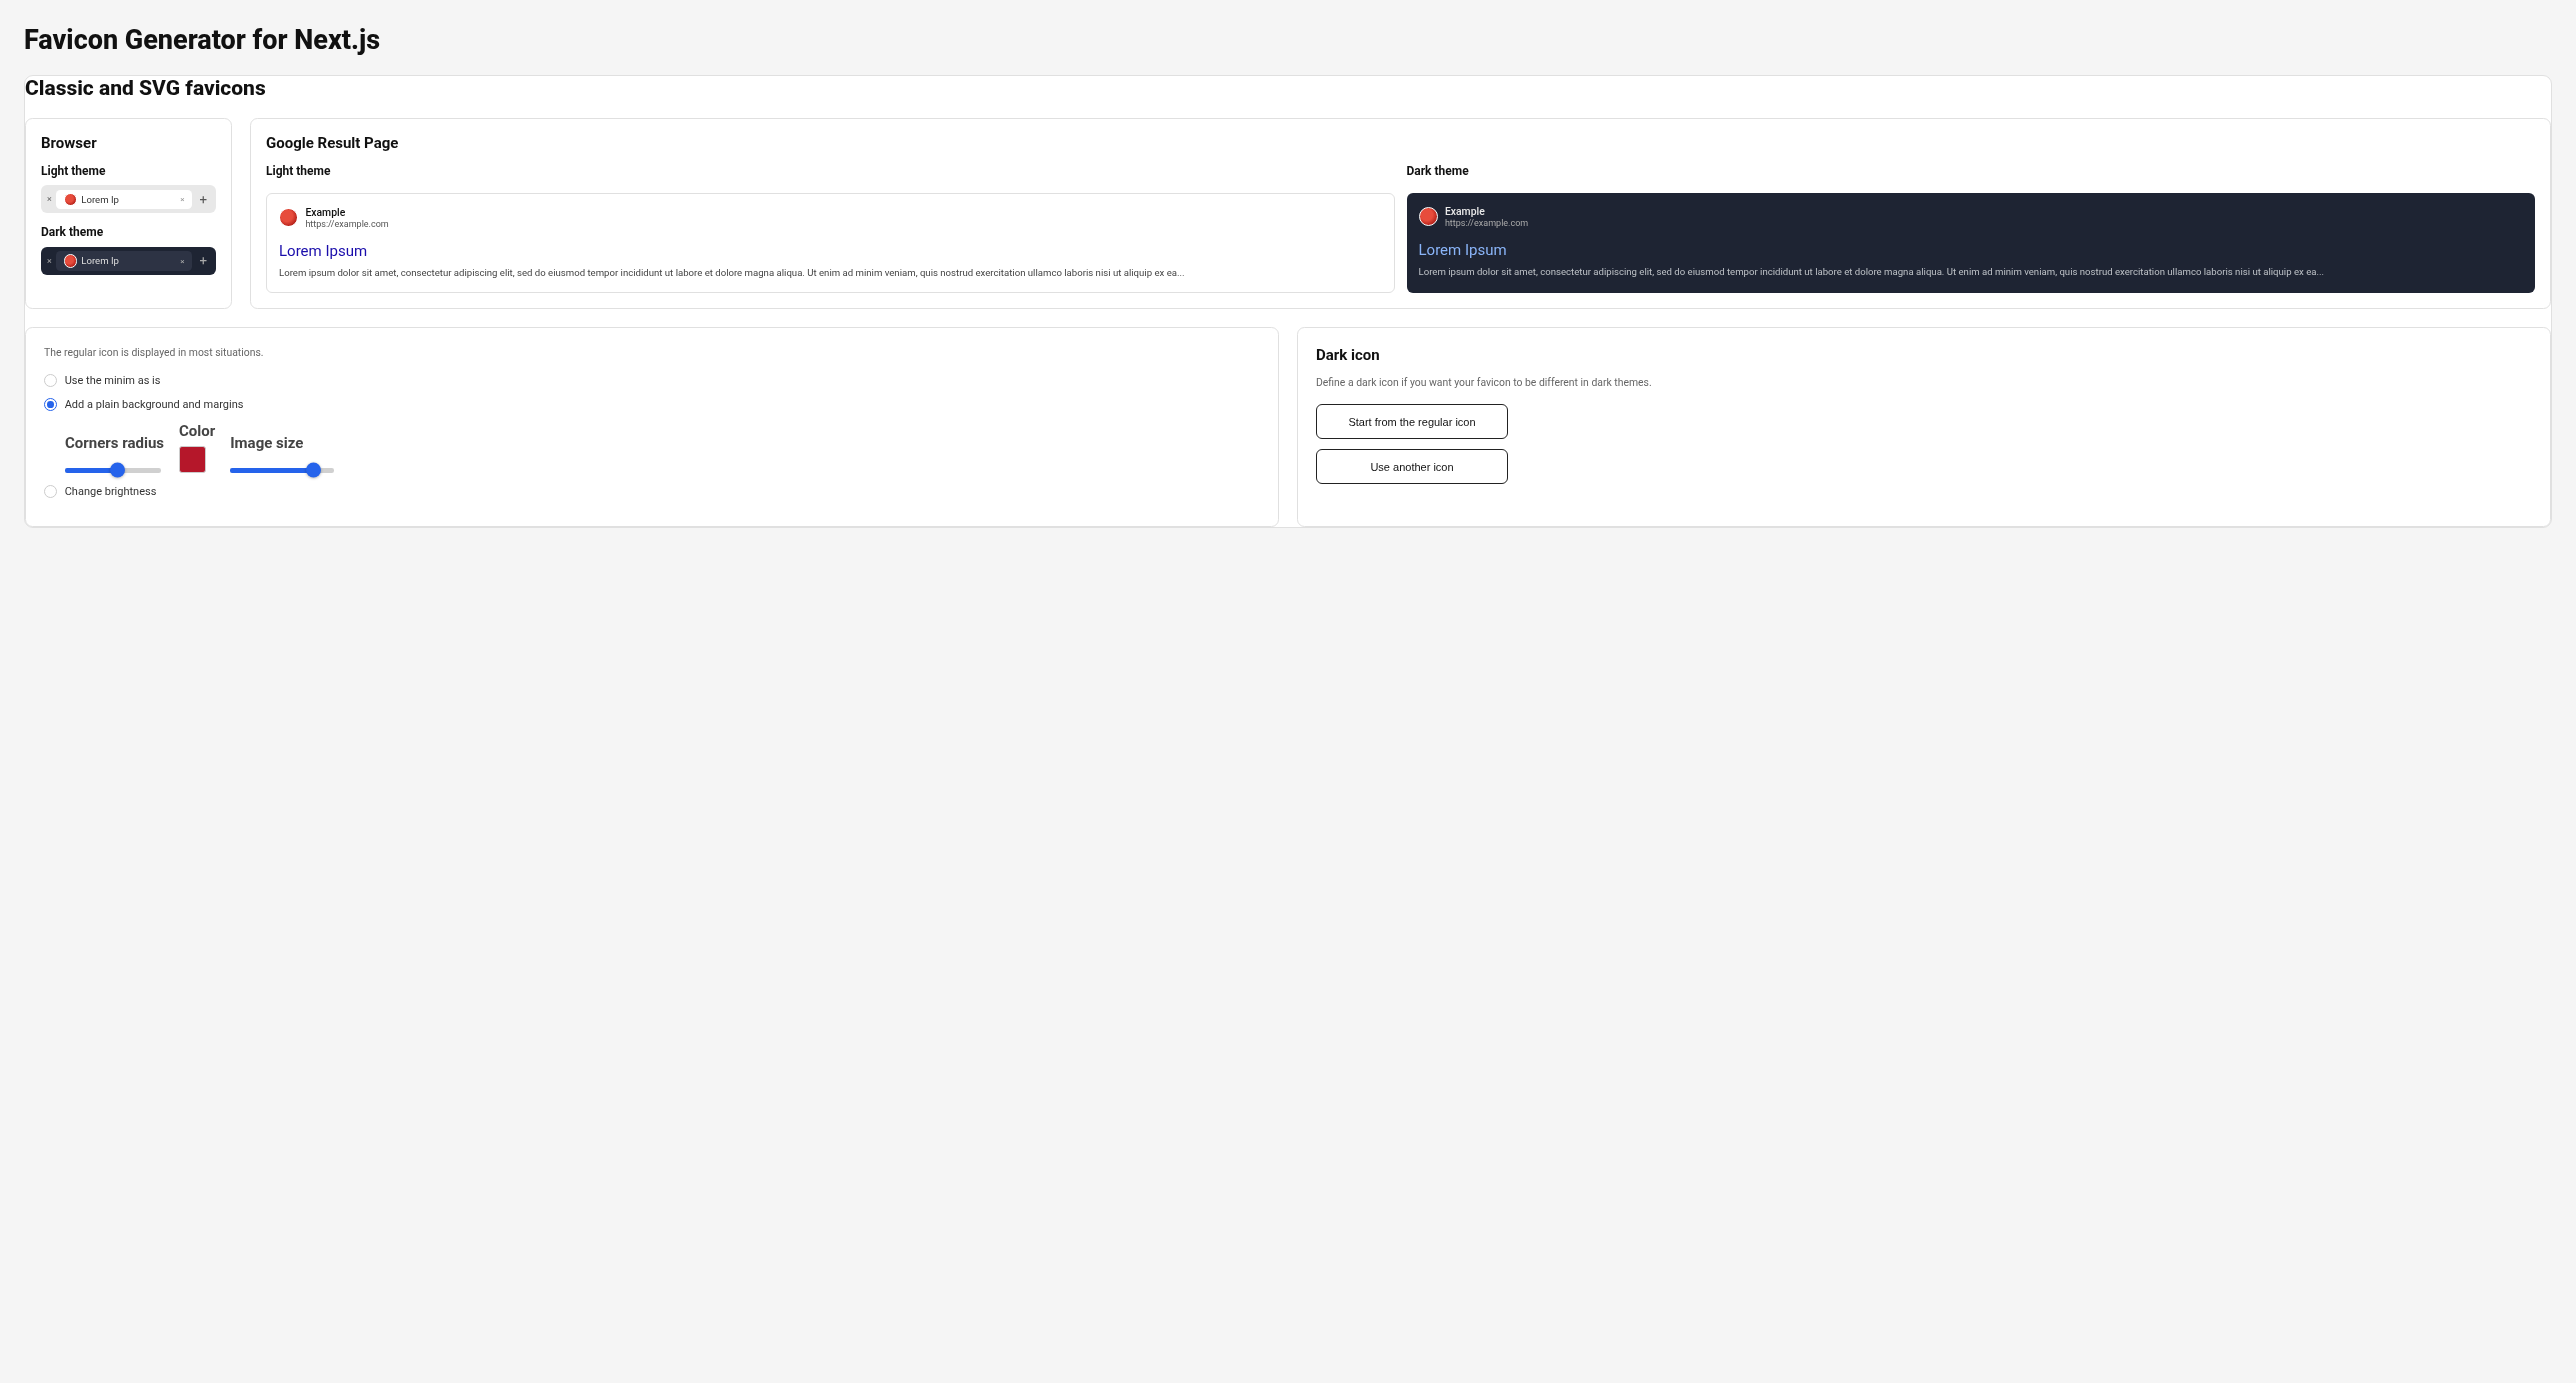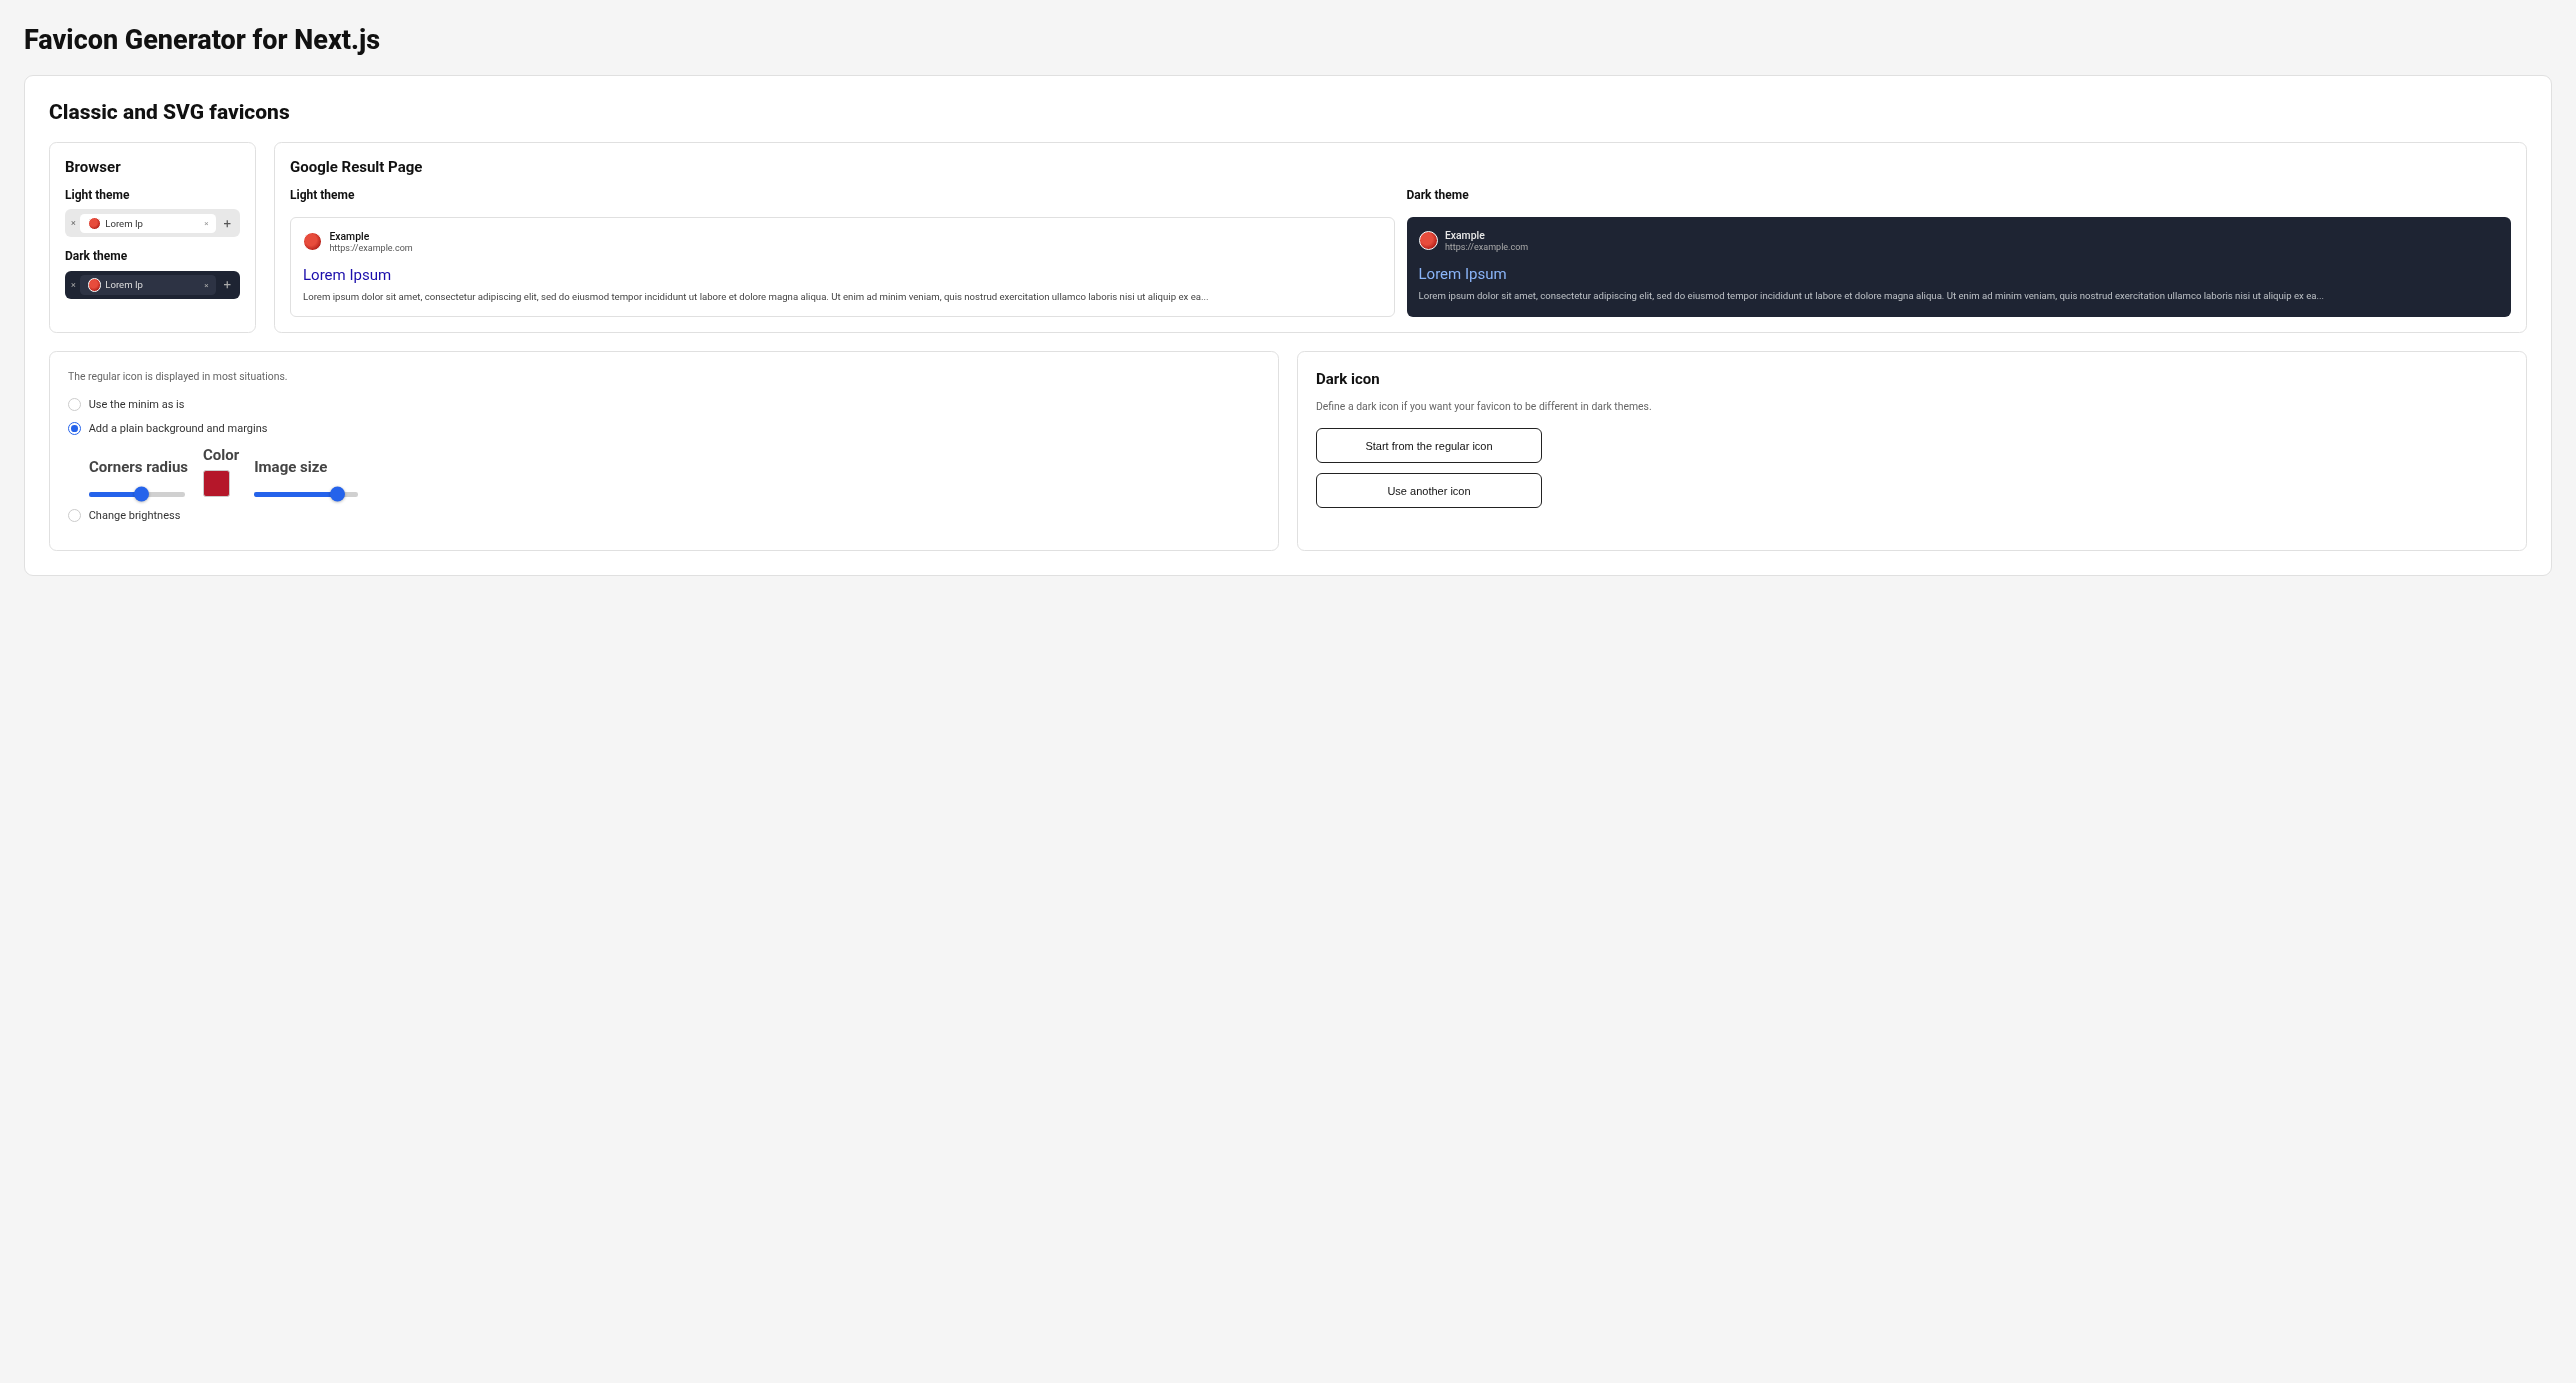--- a/index.html
+++ b/index.html
@@ -12,21 +12,20 @@
     .page-title {
       font-size: 27px;
       font-weight: 800;
       margin-bottom: 19px;
       color: #111;
     }
     .main-card {
       background: #fff;
       border: 0.7px solid #e0e0e0;
       border-radius: 9px;
-      padding: 24px;
     }
     .section-title {
       font-size: 21px;
       font-weight: 800;
       margin-bottom: 18px;
       color: #111;
     }
     .top-row {
       display: flex;
       gap: 18px;
@@ -274,21 +273,21 @@
     .outline-btn {
       border: 1.5px solid #222;
       background: #fff;
       border-radius: 6px;
       padding: 10.4px 18px;
       font-size: 11px;
       font-weight: 500;
       color: #111;
       cursor: pointer;
       display: block;
-      width: 226px;
+      width: 192px;
       text-align: center;
       margin-bottom: 10.4px;
     }
 
     
     .favicon-icon {
       width: 13.3px;
       height: 13.3px;
       border-radius: 50%;
       background: radial-gradient(circle at 40% 40%, #e74c3c 40%, #8e0000 100%);

